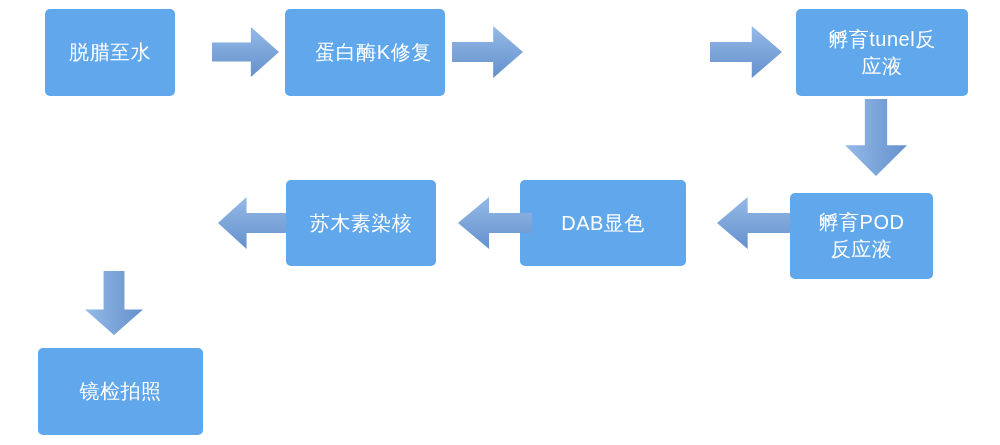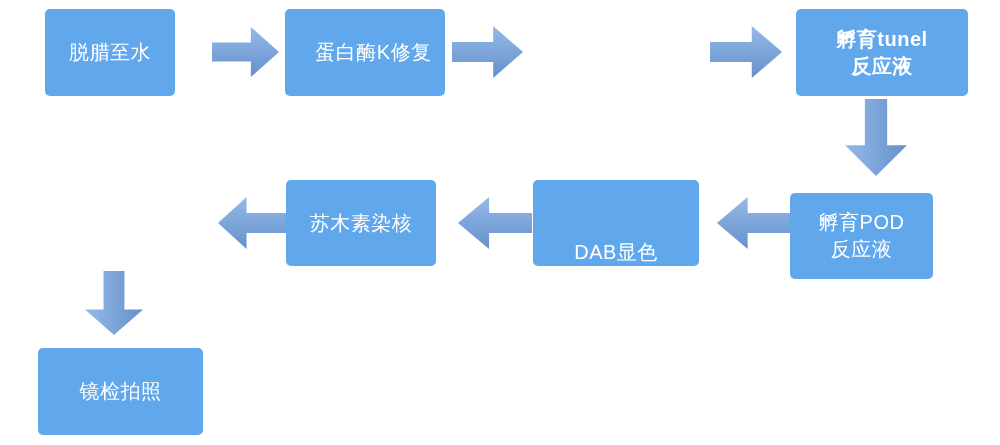--- a/index.html
+++ b/index.html
@@ -47,23 +47,23 @@
     clip-path: polygon(100% 31%, 42% 31%, 42% 0, 0 50%, 42% 100%, 42% 69%, 100% 69%);
   }
   .arrow-down {
     background: linear-gradient(to right, var(--arrow-gradient-start), var(--arrow-gradient-end));
     clip-path: polygon(32% 0, 68% 0, 68% 60%, 100% 60%, 50% 100%, 0 60%, 32% 60%);
   }
   
   .n1 { left: 45px;  top: 9px;   width: 130px; height: 87px; }
   .n2 { left: 285px; top: 9px;   width: 160px; height: 87px; padding-left: 17px; }
   .n3 { left: 540px; top: 9px;   width: 166px; height: 87px; }
-  .n4 { left: 796px; top: 9px;   width: 172px; height: 87px; padding: 0 32px; font-weight: bold; }
+  .n4 { left: 796px; top: 9px;   width: 172px; height: 87px; padding: 0 32px; }
   .n5 { left: 790px; top: 193px; width: 143px; height: 86px; padding: 0 22px; }
-  .n6 { left: 533px; top: 180px; width: 166px; height: 86px; align-items: flex-end; }
+  .n6 { left: 520px; top: 180px; width: 166px; height: 86px; }
   .n7 { left: 286px; top: 180px; width: 150px; height: 86px; }
   .n8 { left: 45px;  top: 180px; width: 165px; height: 86px; }
   .n9 { left: 38px;  top: 348px; width: 165px; height: 87px; }
   
   .a1 { left: 212px; top: 27px;  width: 67px; height: 50px; }
   .a2 { left: 452px; top: 26px;  width: 71px; height: 52px; }
   .a3 { left: 710px; top: 26px;  width: 72px; height: 52px; }
   .v1 { left: 845px; top: 99px;  width: 62px; height: 77px; }
   .a4 { left: 717px; top: 197px; width: 73px; height: 52px; }
   .a5 { left: 458px; top: 197px; width: 74px; height: 52px; }

